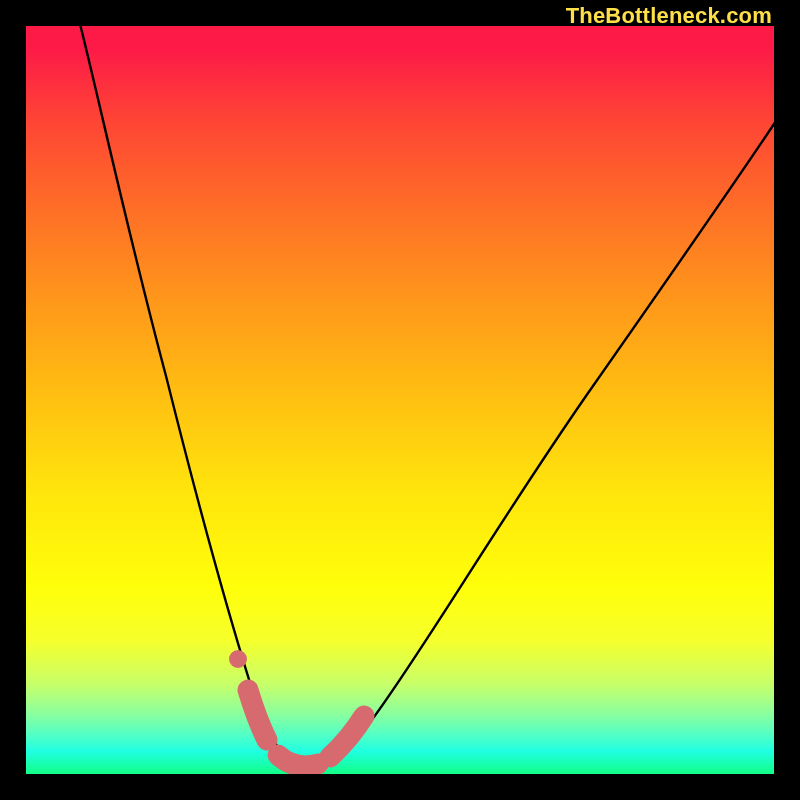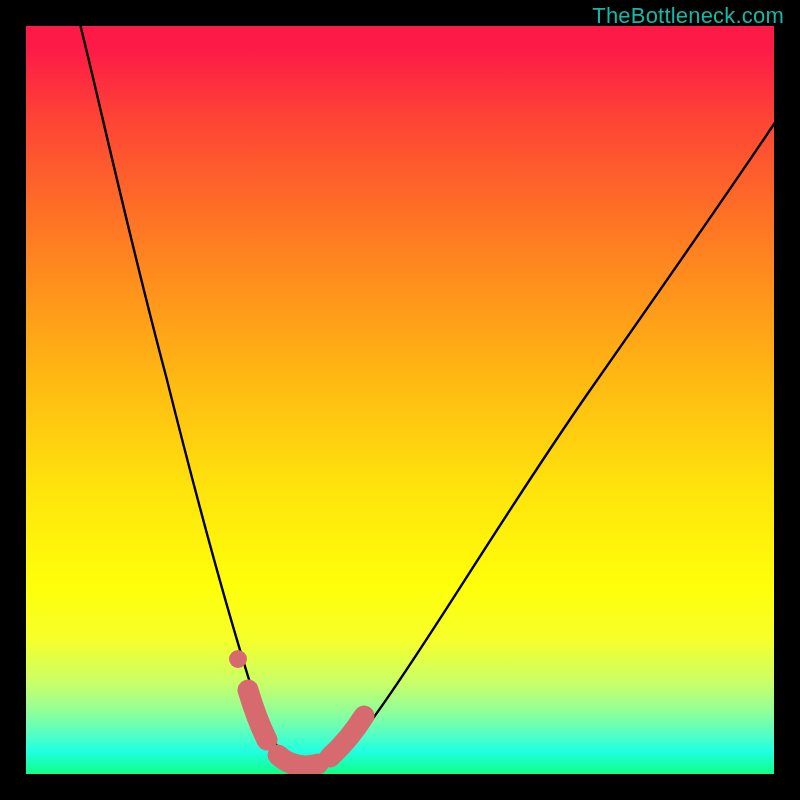--- a/index.html
+++ b/index.html
@@ -31,24 +31,24 @@
       #c7ff6a 88%,
       #8aff9e 92%,
       #4dffc8 95%,
       #1fffe1 97%,
       #12ff86 100%
     );
   }
   .watermark {
     position: absolute;
     top: 3px;
-    right: 16px;
-    color: #14b8a6;
+    right: 28px;
+    color: #fde047;
     font-size: 22px;
-    font-weight: 400;
+    font-weight: 700;
     letter-spacing: 0.2px;
     z-index: 50;
     user-select: none;
   }
   svg.curves {
     position: absolute;
     left: 0;
     top: 0;
     width: 748px;
     height: 748px;

